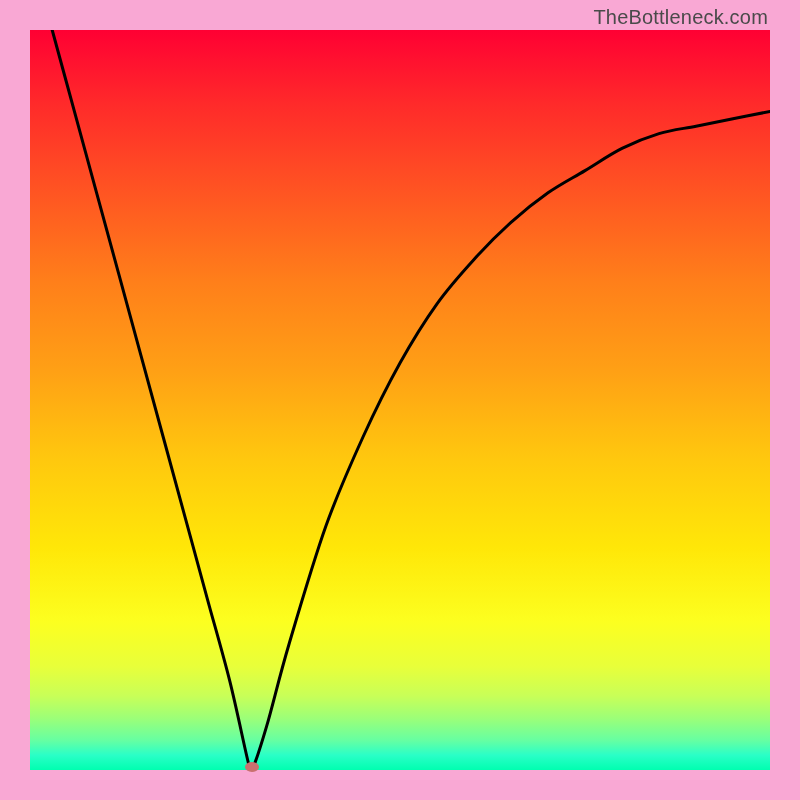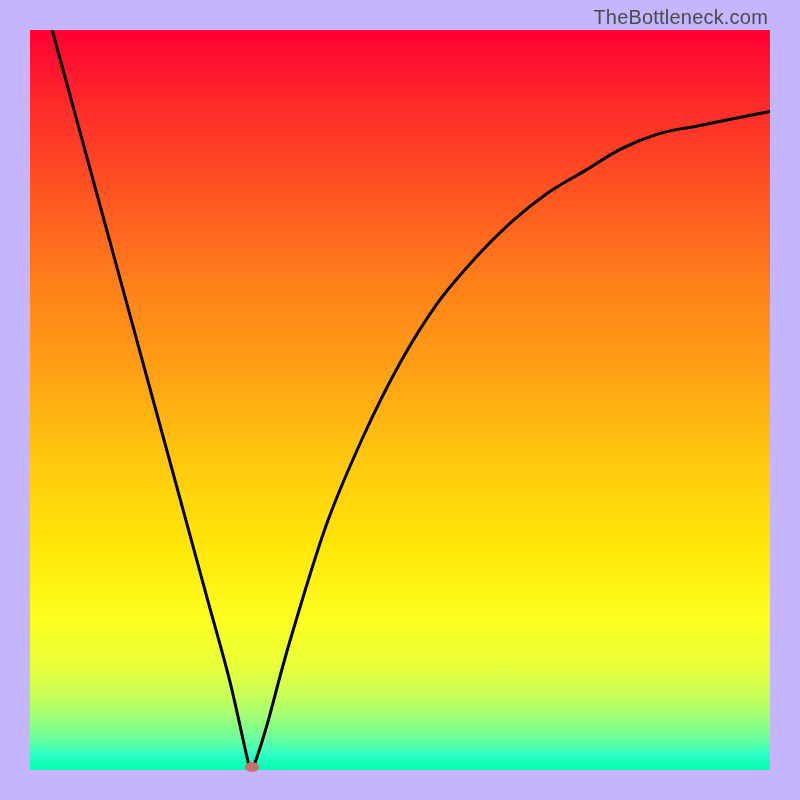--- a/index.html
+++ b/index.html
@@ -8,21 +8,21 @@
     width: 800px;
     height: 800px;
     overflow: hidden;
     background: #000;
     font-family: Arial, Helvetica, sans-serif;
   }
   .frame {
     position: relative;
     width: 800px;
     height: 800px;
-    background: #c4b5fd;
+    background: #f9a8d4;
   }
   .plot {
     position: absolute;
     left: 30px;
     top: 30px;
     width: 740px;
     height: 740px;
     background: linear-gradient(to bottom,
       #ff0033 0%,
       #ff2a2a 10%,

